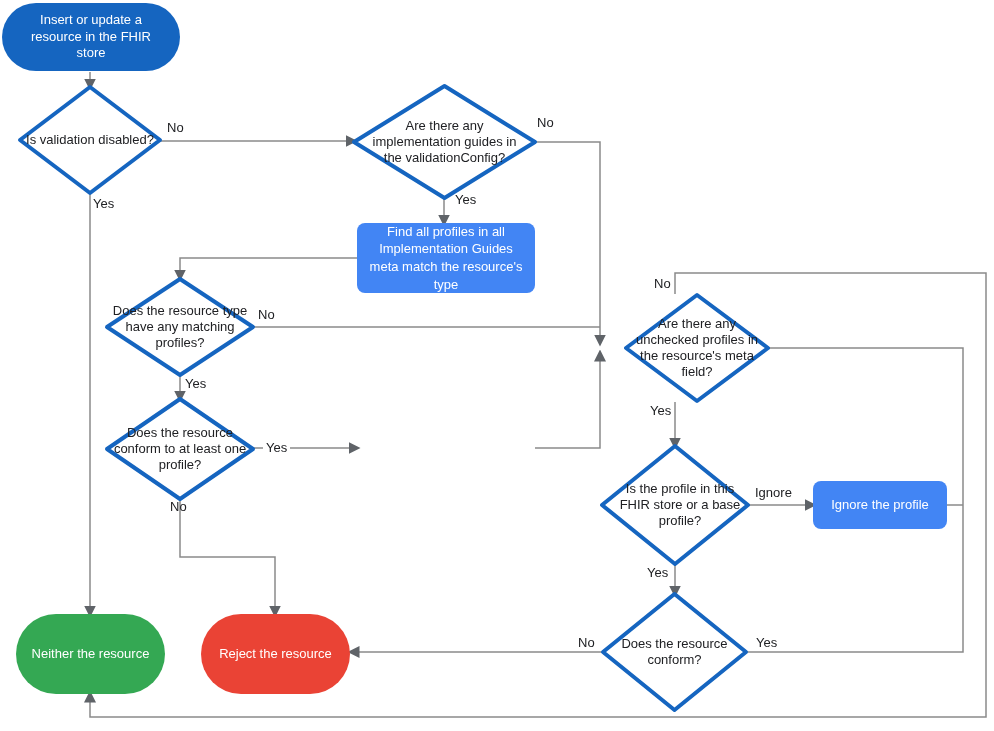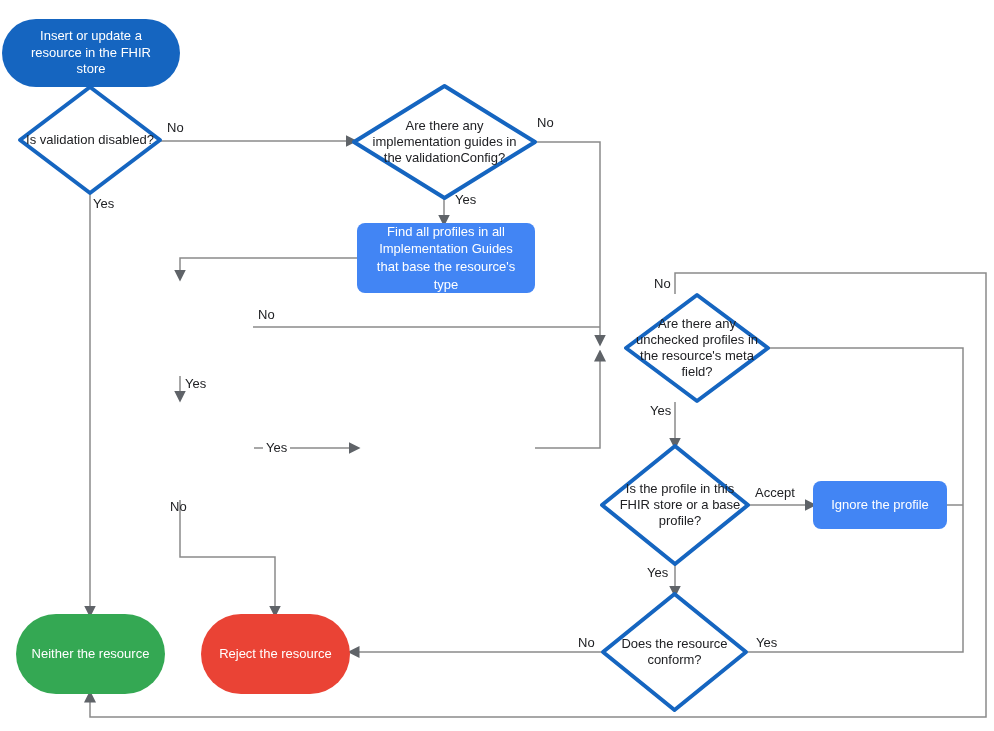--- a/index.html
+++ b/index.html
@@ -7,21 +7,21 @@
     position:relative; width:994px; height:731px; background:#ffffff;
     font-family:"Liberation Sans", sans-serif; color:#202124; overflow:hidden;
   }
   .edges { position:absolute; left:0; top:0; width:994px; height:731px; }
   .edges polyline { fill:none; stroke:var(--line,#8a8a8a); stroke-width:1.5; }
   .edges marker path { fill:var(--arrow,#5f6368); }
 
   .node { position:absolute; display:flex; align-items:center; justify-content:center;
           text-align:center; box-sizing:border-box; }
   .pill { border-radius:40px; color:#fff; font-size:13px; line-height:1.3; padding:0 14px; }
-  .start   { background:var(--start-fill,#1565C0);margin-top:16px; }
+  .start   { background:var(--start-fill,#1565C0); }
   .accept  { background:var(--accept-fill,#34A853); }
   .reject  { background:var(--reject-fill,#EA4335); }
   .process { background:var(--process-fill,#4285F4); color:#fff; border-radius:8px;
              font-size:13px; line-height:1.35; padding:0 10px; }
   .diamond svg { position:absolute; left:0; top:0; overflow:visible; }
   .diamond polygon { fill:#ffffff; stroke:var(--diamond-stroke,#1565C0);
                      stroke-width:4; stroke-linejoin:round; }
   .dlabel { position:relative; font-size:13px; line-height:1.25; }
   .elabel { position:absolute; font-size:13px; line-height:1.1; white-space:nowrap; }
   .on-line { background:#fff; padding:0 3px; }
@@ -69,24 +69,36 @@
   </div>
 
   <div class="node diamond" style="left:352px; top:84px; width:185px; height:116px;">
     <svg width="185" height="116">
         <polygon points="92.5,2 183,58 92.5,114 2,58"></polygon>
       </svg>
     <div class="dlabel" style="width:165px;">Are there any implementation guides in the validationConfig?</div>
   </div>
 
   <div class="node process" style="left:357px; top:223px; width:178px; height:70px;">
-    <span>Find all profiles in all Implementation Guides that base the resource's type</span>
+    <span>Find all profiles in all Implementation Guides meta match the resource's type</span>
   </div>
 
+  <div class="node diamond" style="left:105px; top:277px; width:150px; height:100px;">
+    <svg width="150" height="100">
+        <polygon points="75,2 148,50 75,98 2,50"></polygon>
+      </svg>
+    <div class="dlabel" style="width:148px;">Does the resource type have any matching profiles?</div>
+  </div>
 
+  <div class="node diamond" style="left:105px; top:397px; width:150px; height:104px;">
+    <svg width="150" height="104">
+        <polygon points="75,2 148,52 75,102 2,52"></polygon>
+      </svg>
+    <div class="dlabel" style="width:140px;">Does the resource conform to at least one profile?</div>
+  </div>
 
 
   <div class="node diamond" style="left:624px; top:293px; width:146px; height:110px;">
     <svg width="146" height="110">
         <polygon points="73,2 144,55 73,108 2,55"></polygon>
       </svg>
     <div class="dlabel" style="width:135px;">Are there any unchecked profiles in the resource's meta field?</div>
   </div>
 
   <div class="node diamond" style="left:600px; top:444px; width:150px; height:122px;justify-content:flex-end;">
@@ -118,18 +130,18 @@
   <div class="elabel" style="left:167px; top:121px;">No</div>
   <div class="elabel" style="left:93px;  top:197px;">Yes</div>
   <div class="elabel" style="left:537px; top:116px;">No</div>
   <div class="elabel" style="left:455px; top:193px;">Yes</div>
   <div class="elabel" style="left:258px; top:308px;">No</div>
   <div class="elabel" style="left:185px; top:377px;">Yes</div>
   <div class="elabel on-line" style="left:263px; top:441px;">Yes</div>
   <div class="elabel" style="left:170px; top:500px;">No</div>
   <div class="elabel" style="left:654px; top:277px;">No</div>
   <div class="elabel" style="left:650px; top:404px;">Yes</div>
-  <div class="elabel" style="left:755px; top:486px;">Accept</div>
+  <div class="elabel" style="left:755px; top:486px;">Ignore</div>
   <div class="elabel" style="left:647px; top:566px;">Yes</div>
   <div class="elabel" style="left:578px; top:636px;">No</div>
   <div class="elabel" style="left:756px; top:636px;">Yes</div>
 
 </div>
 
 </body></html>

